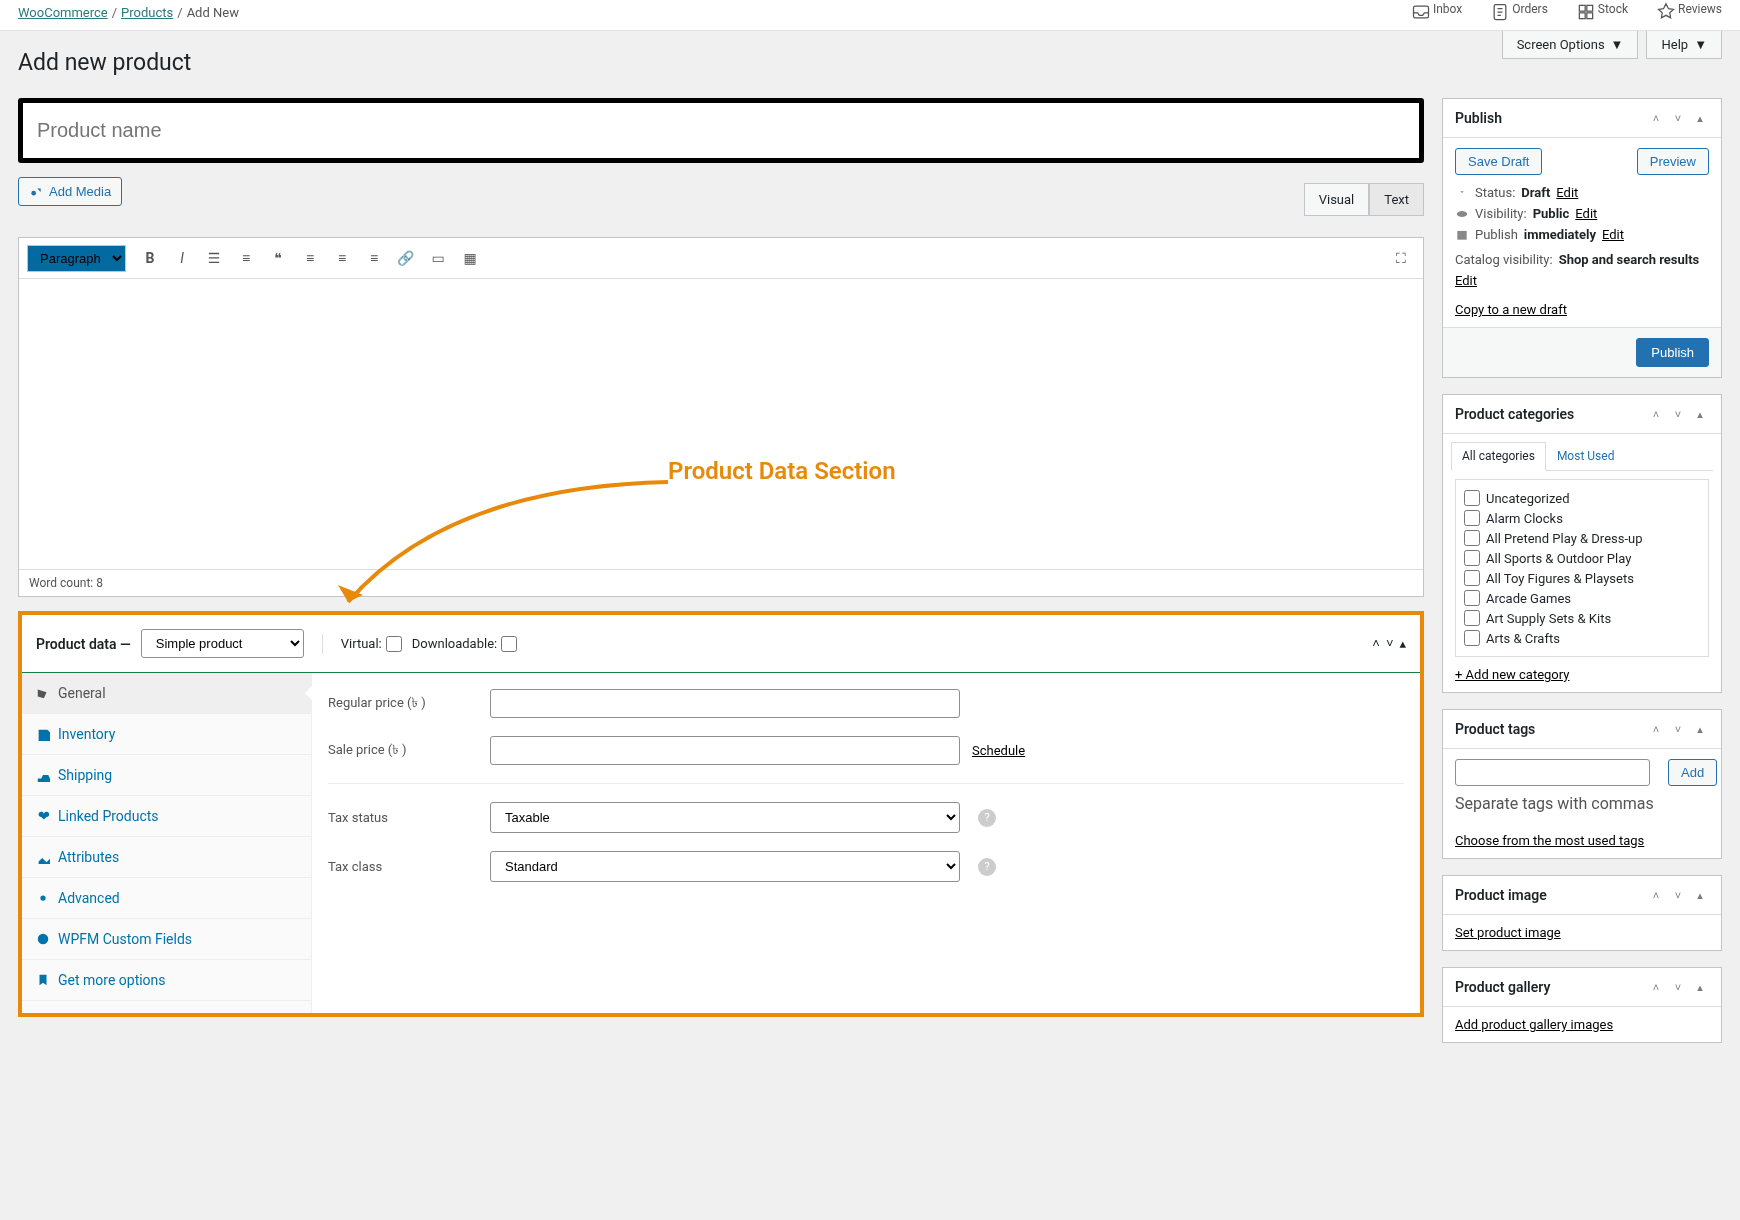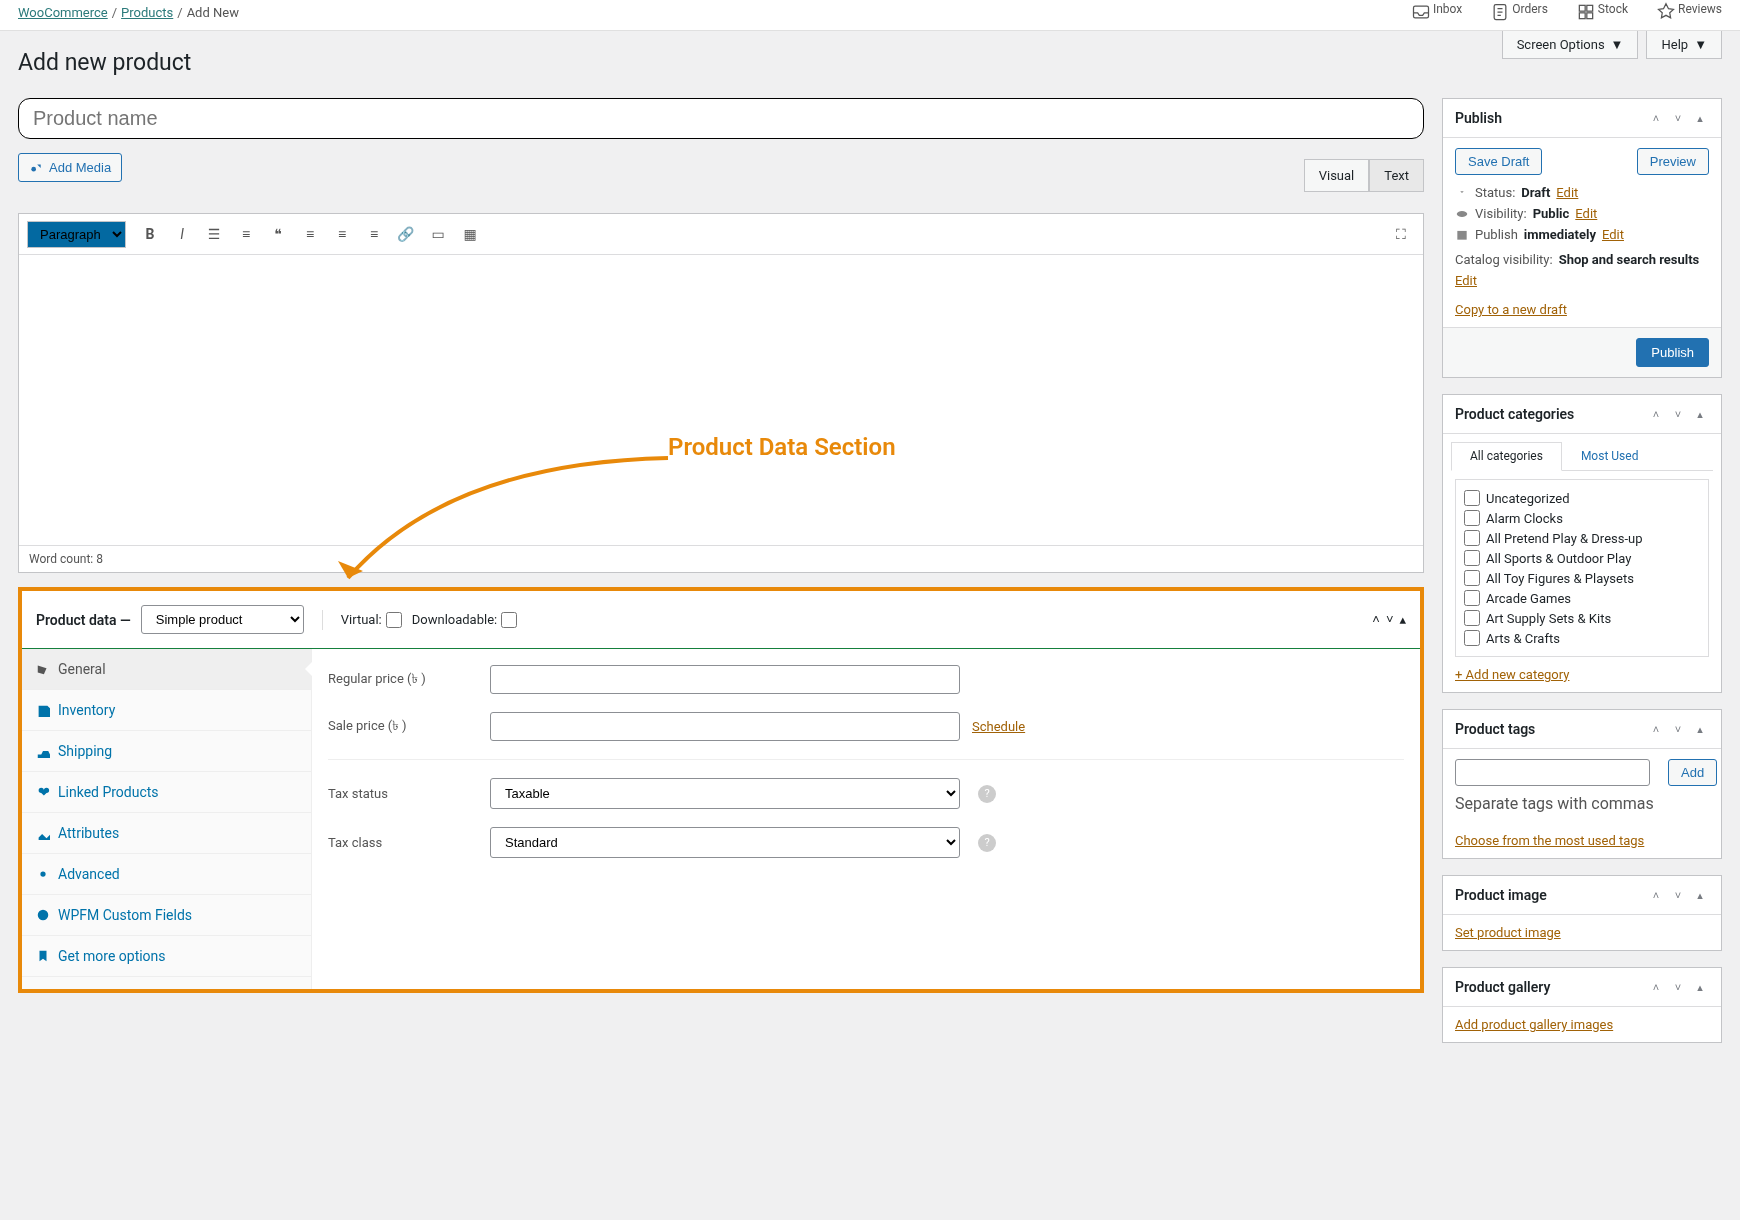--- a/index.html
+++ b/index.html
@@ -1,33 +1,33 @@
 <!DOCTYPE html>
 <html><head>
 <meta charset="utf-8">
 <style>
 * { box-sizing: border-box; margin: 0; padding: 0; }
 body { font-family: -apple-system, BlinkMacSystemFont, "Segoe UI", Roboto, sans-serif; font-size: 13px; background: #f0f0f1; color: #1d2327; width: 1740px; }
-a { color: #a16207; text-decoration: underline; cursor: pointer; }
+a { color: #000000; text-decoration: underline; cursor: pointer; }
 .topbar { display: flex; justify-content: space-between; align-items: center; padding: 2px 18px 8px; background: #fff; border-bottom: 1px solid #e0e0e0; }
 .breadcrumb { font-size: 13px; }
 .breadcrumb a { color: #2c7a7b; }
 .breadcrumb .sep { margin: 0 4px; color: #666; }
 .breadcrumb .cur { color: #555; text-decoration: none; }
 .top-icons { display: flex; gap: 28px; }
 .top-icon-item { display: flex; flex-direction: row; gap: 2px; color: #555; font-size: 12px; cursor: pointer; }
 .top-icon-item svg { width: 20px; height: 20px; fill: none; stroke: #555; stroke-width: 1.5; }
 .page-body { padding: 0 18px; position: relative; }
 .screen-opts { position: absolute; right: 18px; top: 0; display: flex; gap: 8px; z-index: 5; }
 .screen-opts .btn { background: #f6f7f7; border: 1px solid #c3c4c7; padding: 6px 14px; font-size: 13px; cursor: pointer; border-top: none; display: flex; align-items: center; gap: 6px; }
 .page-title { font-size: 23px; font-weight: 400; padding: 18px 0 22px; }
 .layout { display: flex; gap: 18px; align-items: flex-start; }
 .main-col { flex: 1; }
 .side-col { width: 280px; display: flex; flex-direction: column; gap: 16px; }
-.title-input { width: 100%; padding: 8px 14px; font-size: 20px; border: 1px solid #000000; background: #fff; border-radius: 12px; }
+.title-input { width: 100%; padding: 16px 14px; font-size: 20px; border: 5px solid #000000; background: #fff; border-radius: 3px; }
 .editor-wrap { margin-top: 18px; background: #fff; border: 1px solid #c3c4c7; position: relative; }
 .add-media-btn { position: absolute; top: -42px; left: 0; background: #f6f7f7; border: 1px solid #2271b1; color: #2271b1; padding: 6px 10px; font-size: 13px; cursor: pointer; display: flex; align-items: center; gap: 6px; border-radius: 3px; }
 .editor-tabs { position: absolute; top: -36px; right: 0; display: flex; }
 .editor-tabs .etab { padding: 8px 14px; background: #e8e8e8; border: 1px solid #c3c4c7; font-size: 13px; cursor: pointer; }
 .editor-tabs .etab.active { background: #f6f7f7; }
 .editor-toolbar { display: flex; align-items: center; padding: 6px 8px; border-bottom: 1px solid #dcdcde; gap: 4px; }
 .editor-toolbar select { padding: 4px 8px; border: 1px solid #c3c4c7; background: #0369a1; font-size: 13px; margin-right: 6px; min-width: 95px; }
 .editor-toolbar .tbtn { width: 28px; height: 28px; display: flex; align-items: center; justify-content: center; cursor: pointer; color: #555; font-size: 14px; }
 .editor-toolbar .spacer { flex: 1; }
 .editor-area { height: 290px; background: #fff; }
@@ -61,21 +61,21 @@
 .ctrls .c { width: 18px; height: 18px; display: flex; align-items: center; justify-content: center; color: #787c82; cursor: pointer; font-size: 11px; }
 .postbox-body { padding: 10px 12px; font-size: 13px; }
 .btn-outline { background: #f6f7f7; border: 1px solid #2271b1; color: #2271b1; padding: 5px 12px; font-size: 13px; cursor: pointer; border-radius: 3px; }
 .btn-primary { background: #2271b1; color: #fff; border: 1px solid #2271b1; padding: 6px 14px; font-size: 13px; cursor: pointer; border-radius: 3px; }
 .publish-row { display: flex; align-items: center; gap: 6px; margin: 6px 0; font-size: 13px; color: #555; }
 .publish-row svg { width: 14px; height: 14px; fill: #888; }
 .publish-row b { color: #1d2327; }
 .publish-actions { display: flex; justify-content: space-between; margin-bottom: 10px; }
 .publish-foot { display: flex; justify-content: flex-end; padding: 10px 12px; border-top: 1px solid #dcdcde; background: #f6f7f7; }
 .cat-tabs { display: flex; border-bottom: 1px solid #dcdcde; margin: -2px -4px 8px; }
-.cat-tabs .ctab { padding: 6px 18px; font-size: 12px; border: 1px solid transparent; cursor: pointer; color: #2271b1; }
+.cat-tabs .ctab { padding: 6px 10px; font-size: 12px; border: 1px solid transparent; cursor: pointer; color: #2271b1; }
 .cat-tabs .ctab.active { border: 1px solid #dcdcde; border-bottom-color: #fff; background: #fff; color: #1d2327; margin-bottom: -1px; }
 .cat-list { max-height: 185px; overflow-y: scroll; border: 1px solid #dcdcde; padding: 8px; }
 .cat-list::-webkit-scrollbar { width: 10px; }
 .cat-list::-webkit-scrollbar-thumb { background: #c3c4c7; border-radius: 5px; }
 .cat-item { display: flex; align-items: center; gap: 6px; padding: 2px 0; font-size: 13px; }
 .cat-item input { width: 16px; height: 16px; border-radius: 3px; }
 .add-cat-link { display: block; margin-top: 10px; font-size: 13px; text-decoration: underline; }
 .tag-row { display: flex; gap: 18px; }
 .tag-row input { flex: 1; padding: 5px 8px; border: 1px solid #8c8f94; border-radius: 3px; }
 .tag-hint { margin-top: 8px; color: #555; font-size: 16px; }

